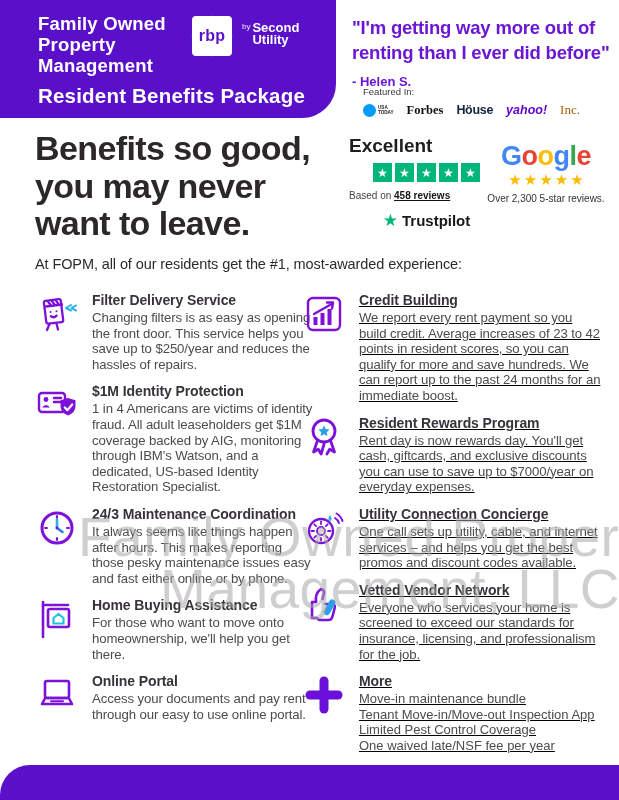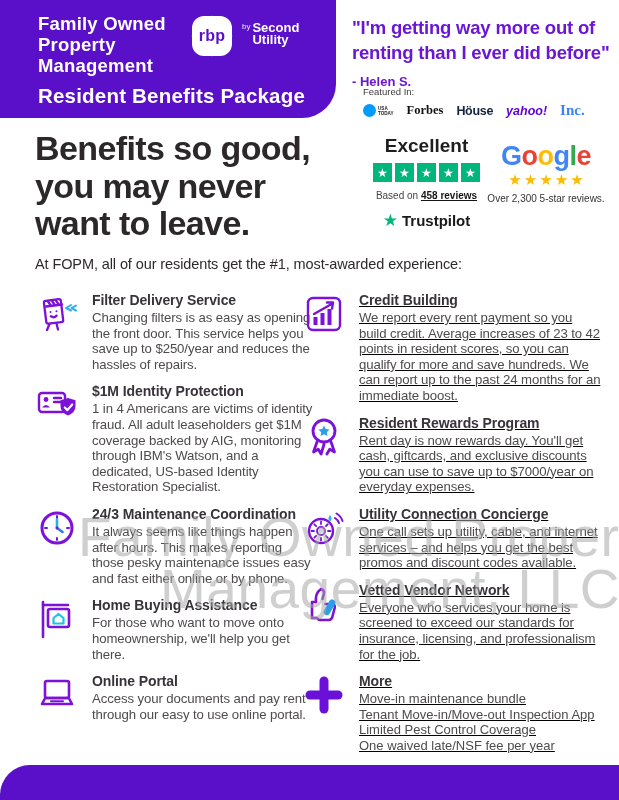--- a/index.html
+++ b/index.html
@@ -15,45 +15,45 @@
     background:#5a0fc9; border-bottom-right-radius:34px;
   }
   .company{ position:absolute; left:38px; top:13px; color:#fff;
     font-size:18.5px; font-weight:bold; line-height:21px; letter-spacing:.2px;}
   .pkg-title{ position:absolute; left:38px; top:84px; color:#fff;
     font-size:20.5px; font-weight:800; letter-spacing:.2px;}
   .rbp-logo{ position:absolute; left:192px; top:14px; width:130px; height:54px;}
   .rbp-petal{ position:absolute; left:3px; top:5px; width:34px; height:34px;
     background:#2bb0ea; border-radius:9px; transform:rotate(45deg);}
   .rbp-tile{ position:absolute; left:0; top:2px; width:40px; height:40px;
-    background:#fff; border-radius:12px; display:flex; align-items:center; justify-content:center;}
+    background:#fff; border-radius:4px; display:flex; align-items:center; justify-content:center;}
   .rbp-txt{ color:#5a0fc9; font-weight:800; font-size:16px; letter-spacing:.3px;}
   .rbp-by{ position:absolute; left:50px; top:8px; color:#fff;}
   .rbp-by .by{ font-size:8px; vertical-align:top; margin-right:2px; opacity:.9;}
   .sn-lines{ display:inline-block; font-size:13px; font-weight:bold; line-height:12px;}
   
   .quote{ position:absolute; left:352px; top:15px; width:262px; color:#6a16d4;}
   .quote .q{ font-size:18.5px; font-weight:bold; line-height:25px; letter-spacing:-.2px;}
   .quote .attr{ margin-top:9px; font-size:13px; font-weight:bold;}
   
   .featured{ position:absolute; left:363px; top:86px; width:250px;}
   .f-label{ font-size:9.5px; color:#3a3a3a; margin-bottom:5px;}
   .f-logos{ display:flex; align-items:center; gap:13px;}
   .usat{ display:flex; align-items:center; gap:2px;}
   .usat-dot{ width:13px; height:13px; border-radius:50%; background:#009bff;}
   .usat-txt{ font-size:4.6px; font-weight:800; color:#1a1a1a; line-height:5px;}
   .lg-forbes{ font-family:"Liberation Serif",serif; font-size:12.5px; font-weight:bold; color:#111;}
   .lg-house{ font-size:12.5px; font-weight:800; color:#13233f; letter-spacing:-.3px;}
   .lg-yahoo{ font-size:12.5px; font-weight:800; font-style:italic; color:#5f01d1;}
-  .lg-inc{ font-family:"Liberation Serif",serif; font-size:15px; font-weight:700; color:#3b82f6;}
+  .lg-inc{ font-family:"Liberation Serif",serif; font-size:13px; font-weight:400; color:#a16207;}
   
   .headline{ position:absolute; left:35px; top:130px; color:#2c282a;
     font-size:34px; font-weight:800; line-height:37.5px; letter-spacing:-.6px;}
   
-  .tp-col{ position:absolute; left:349px; top:135px; width:155px; text-align:center;}
+  .tp-col{ position:absolute; left:349px; top:135px; width:155px; text-align:left;}
   .tp-head{ font-size:19px; font-weight:800; color:#1e1e1e;}
   .tp-stars{ display:flex; justify-content:center; gap:3px; margin-top:6px;}
   .tp-star-box{ width:19px; height:19px; background:#00b67a; color:#fff;
     display:flex; align-items:center; justify-content:center; font-size:12px;}
   .tp-based{ margin-top:8px; font-size:10px; color:#444;}
   .tp-based .cnt{ font-weight:bold; text-decoration:underline; color:#151515;}
   .tp-brandrow{ margin-top:9px; display:flex; justify-content:center; align-items:center; gap:4px;}
   .tp-brand-star{ color:#00b67a; font-size:17px;}
   .tp-brand-name{ font-size:15px; font-weight:800; color:#191919;}
   .g-col{ position:absolute; left:478px; top:142px; width:136px; text-align:center;}

